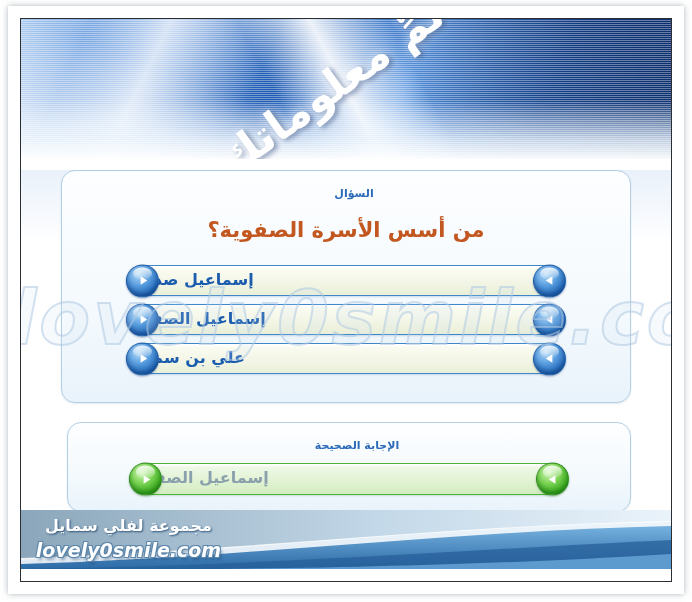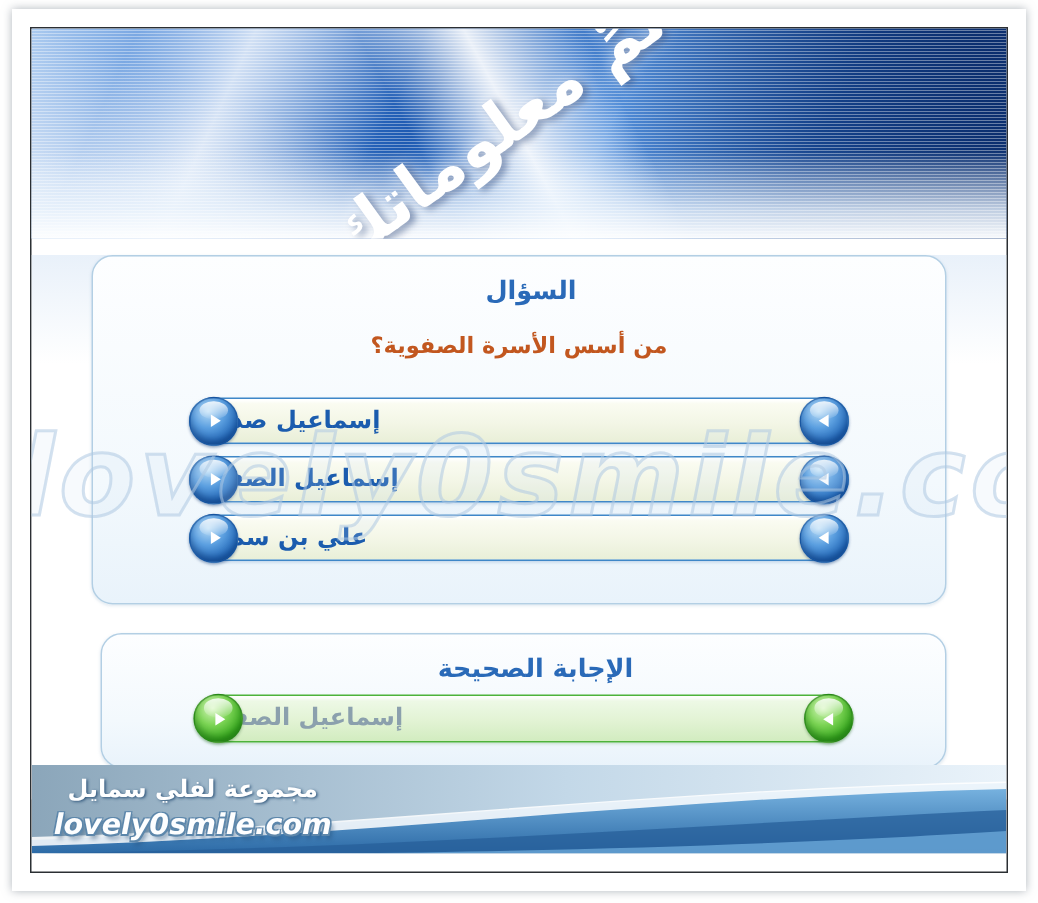--- a/index.html
+++ b/index.html
@@ -41,22 +41,22 @@
     background:linear-gradient(to bottom, #e9f1fa 0%, #ffffff 20%);
   }
   .panel {
     margin:0 40px; border:1px solid #b3cfe4; border-radius:14px;
     background:linear-gradient(to bottom, #fdfeff 0%, #f3f9fd 65%, #e9f3fb 100%);
     box-shadow:0 1px 2px rgba(140,170,200,.25);
   }
   .question-panel { margin-top:11px; height:233px; padding-top:12px; }
   .answer-panel   { margin-top:19px; height:90px;  padding-top:12px;margin-left:46px; }
 
-  .panel-title { text-align:center; font-size:17px; font-weight:bold; color:#2a6ab8; line-height:22px;padding-left:16px; }
-  .question-text { margin-top:14px; text-align:center; font-size:15px; font-weight:bold; color:#c2571f; line-height:22px; }
+  .panel-title { text-align:center; font-size:11px; font-weight:bold; color:#2a6ab8; line-height:22px;padding-left:16px; }
+  .question-text { margin-top:14px; text-align:center; font-size:21px; font-weight:bold; color:#c2571f; line-height:22px; }
 
   .options { margin-top:24px; }
 
   .pill {
     position:relative; width:440px; height:31px; margin:0 auto 8px auto;
     border:1px solid #3f87c8; border-radius:16px;
     background:linear-gradient(to bottom, #fcfdf4 0%, #f3f6e6 55%, #e9efd8 100%);
     box-shadow:inset 0 2px 2px rgba(255,255,255,.9), 0 1px 2px rgba(120,160,200,.35);
     display:flex; align-items:center; cursor:pointer;
   }

